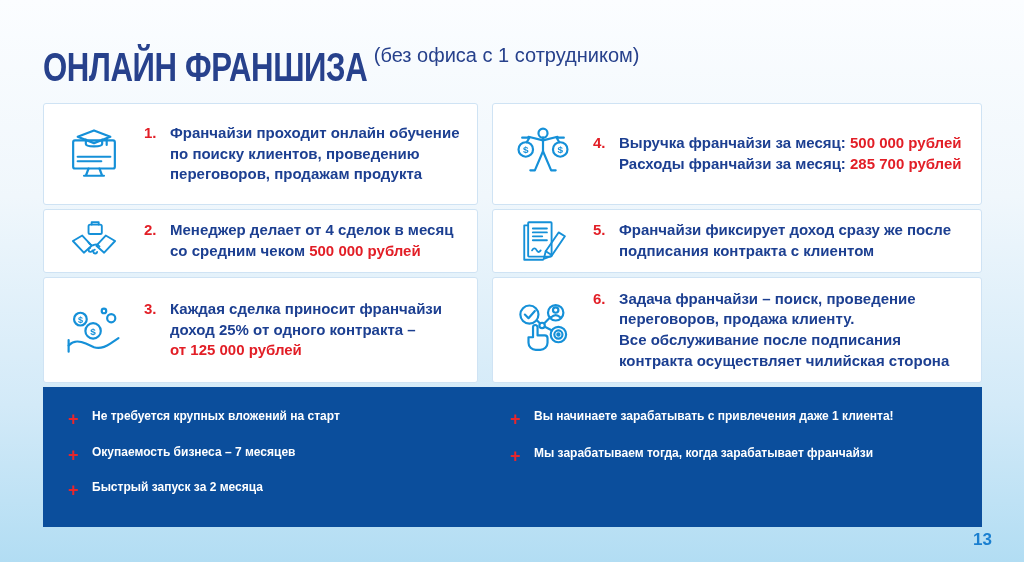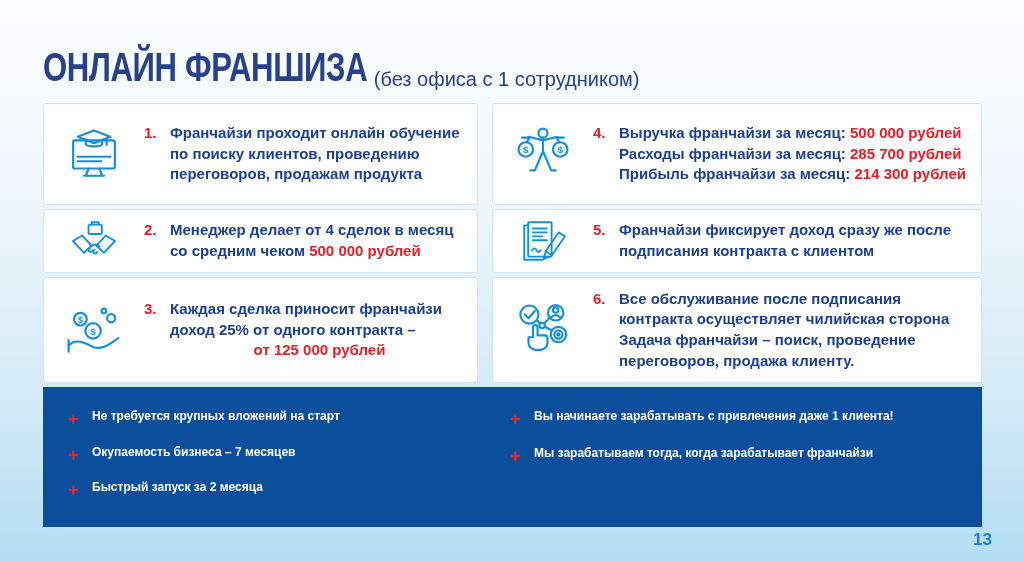--- a/index.html
+++ b/index.html
@@ -3,21 +3,21 @@
 <meta charset="utf-8">
 <style>
   html,body{margin:0;padding:0;}
   body{width:1024px;height:562px;overflow:hidden;}
   .slide{
     position:relative;width:1024px;height:562px;
     font-family:"Liberation Sans", sans-serif;
     background:linear-gradient(180deg,#fbfdff 0%,#f0f7fc 35%,#d3eaf8 72%,#b2ddf3 100%);
   }
   
-  .title-row{position:absolute;left:43px;top:44px;display:flex;align-items:flex-end;white-space:nowrap;}
+  .title-row{position:absolute;left:43px;top:44px;display:flex;align-items:flex-start;white-space:nowrap;}
   .title{
     display:inline-block;font-size:41px;font-weight:700;color:#27418c;
     letter-spacing:-0.5px;transform:scaleX(0.76);transform-origin:left bottom;
     margin-right:-96px;
   }
   .subtitle{font-size:20px;font-weight:400;color:#27418c;}
   
   .grid{
     position:absolute;left:43px;top:103px;width:939px;
     display:grid;grid-template-columns:435px 490px;grid-template-rows:102px 64px 106px;
@@ -26,21 +26,21 @@
   .cell{
     background:#ffffff;border:1px solid #cfe3f4;border-radius:3px;
     display:flex;align-items:center;box-sizing:border-box;padding:4px 8px 4px 0;
   }
   .icon-box{flex:0 0 100px;display:flex;justify-content:center;align-items:center;}
   .icon-box svg{stroke:#1590d8;fill:none;stroke-width:2.4;stroke-linecap:round;stroke-linejoin:round;}
   .icon-box svg text{fill:#1590d8;stroke:none;font-family:"Liberation Sans",sans-serif;font-weight:700;}
   .content{display:flex;align-items:flex-start;flex:1;}
   .num{flex:0 0 26px;color:#e21e26;font-weight:700;font-size:15px;line-height:1.38;}
   .txt{flex:1;color:#1c3f91;font-weight:700;font-size:15px;line-height:1.38;}
-  .red{color:#e21e26;text-align:center;}
+  .red{color:#e21e26;}
   .block{display:block;}
   .line{white-space:nowrap;}
   
   .panel{
     position:absolute;left:43px;top:387px;width:939px;height:140px;
     background:#0b4e9c;box-sizing:border-box;padding:22px 0 0 25px;
     display:flex;
   }
   .panel-left{width:442px;}
   .panel-right{width:430px;}
@@ -93,21 +93,20 @@
           <path d="M55 14 h-8 l3 5"></path>
           <circle cx="51" cy="27" r="8"></circle>
           <text x="51" y="31" font-size="11" text-anchor="middle">$</text>
         </svg>
       </div>
       <div class="content">
         <div class="num">4.</div>
         <div class="txt">
           <div class="line"><span>Выручка франчайзи за месяц:</span> <span class="red">500 000 рублей</span></div>
           <div class="line"><span>Расходы франчайзи за месяц:</span> <span class="red">285 700 рублей</span></div>
-          <div class="line"><span>Прибыль франчайзи за месяц:</span> <span class="red">214 300 рублей</span></div>
         </div>
       </div>
     </div>
 
     <div class="cell">
       <div class="icon-box">
         <svg width="50" height="50" viewBox="0 0 64 64">
           <rect x="25" y="11" width="17" height="12" rx="2"></rect>
           <path d="M29 11 v-3 h9 v3"></path>
           <path d="M5 32 L17 25 L29 38 L19 47 Z"></path>
@@ -170,22 +169,22 @@
           <circle cx="49" cy="37" r="4.5"></circle>
           <circle cx="49" cy="37" r="1.2"></circle>
           <circle cx="31" cy="27" r="3"></circle>
           <path d="M25.5 21.5 l3 3 M40 18 l-6.5 6.5 M42 32.5 l-8 -4"></path>
           <path d="M21 40 v-11 a2.5 2.5 0 0 1 5 0 v9 h8 a3 3 0 0 1 3 3 v5 a8 8 0 0 1 -8 8 h-5 a8 8 0 0 1 -8 -8 v-6 h5"></path>
         </svg>
       </div>
       <div class="content">
         <div class="num">6.</div>
         <div class="txt">
+          <span class="block">Задача франчайзи – поиск, проведение переговоров, продажа клиенту.</span>
           <span class="block">Все обслуживание после подписания контракта осуществляет чилийская сторона</span>
-          <span class="block">Задача франчайзи – поиск, проведение переговоров, продажа клиенту.</span>
         </div>
       </div>
     </div>
 
   </div>
 
   <div class="panel">
     <div class="panel-left">
       <div class="b-item">
         <span class="b-bullet">+</span>

